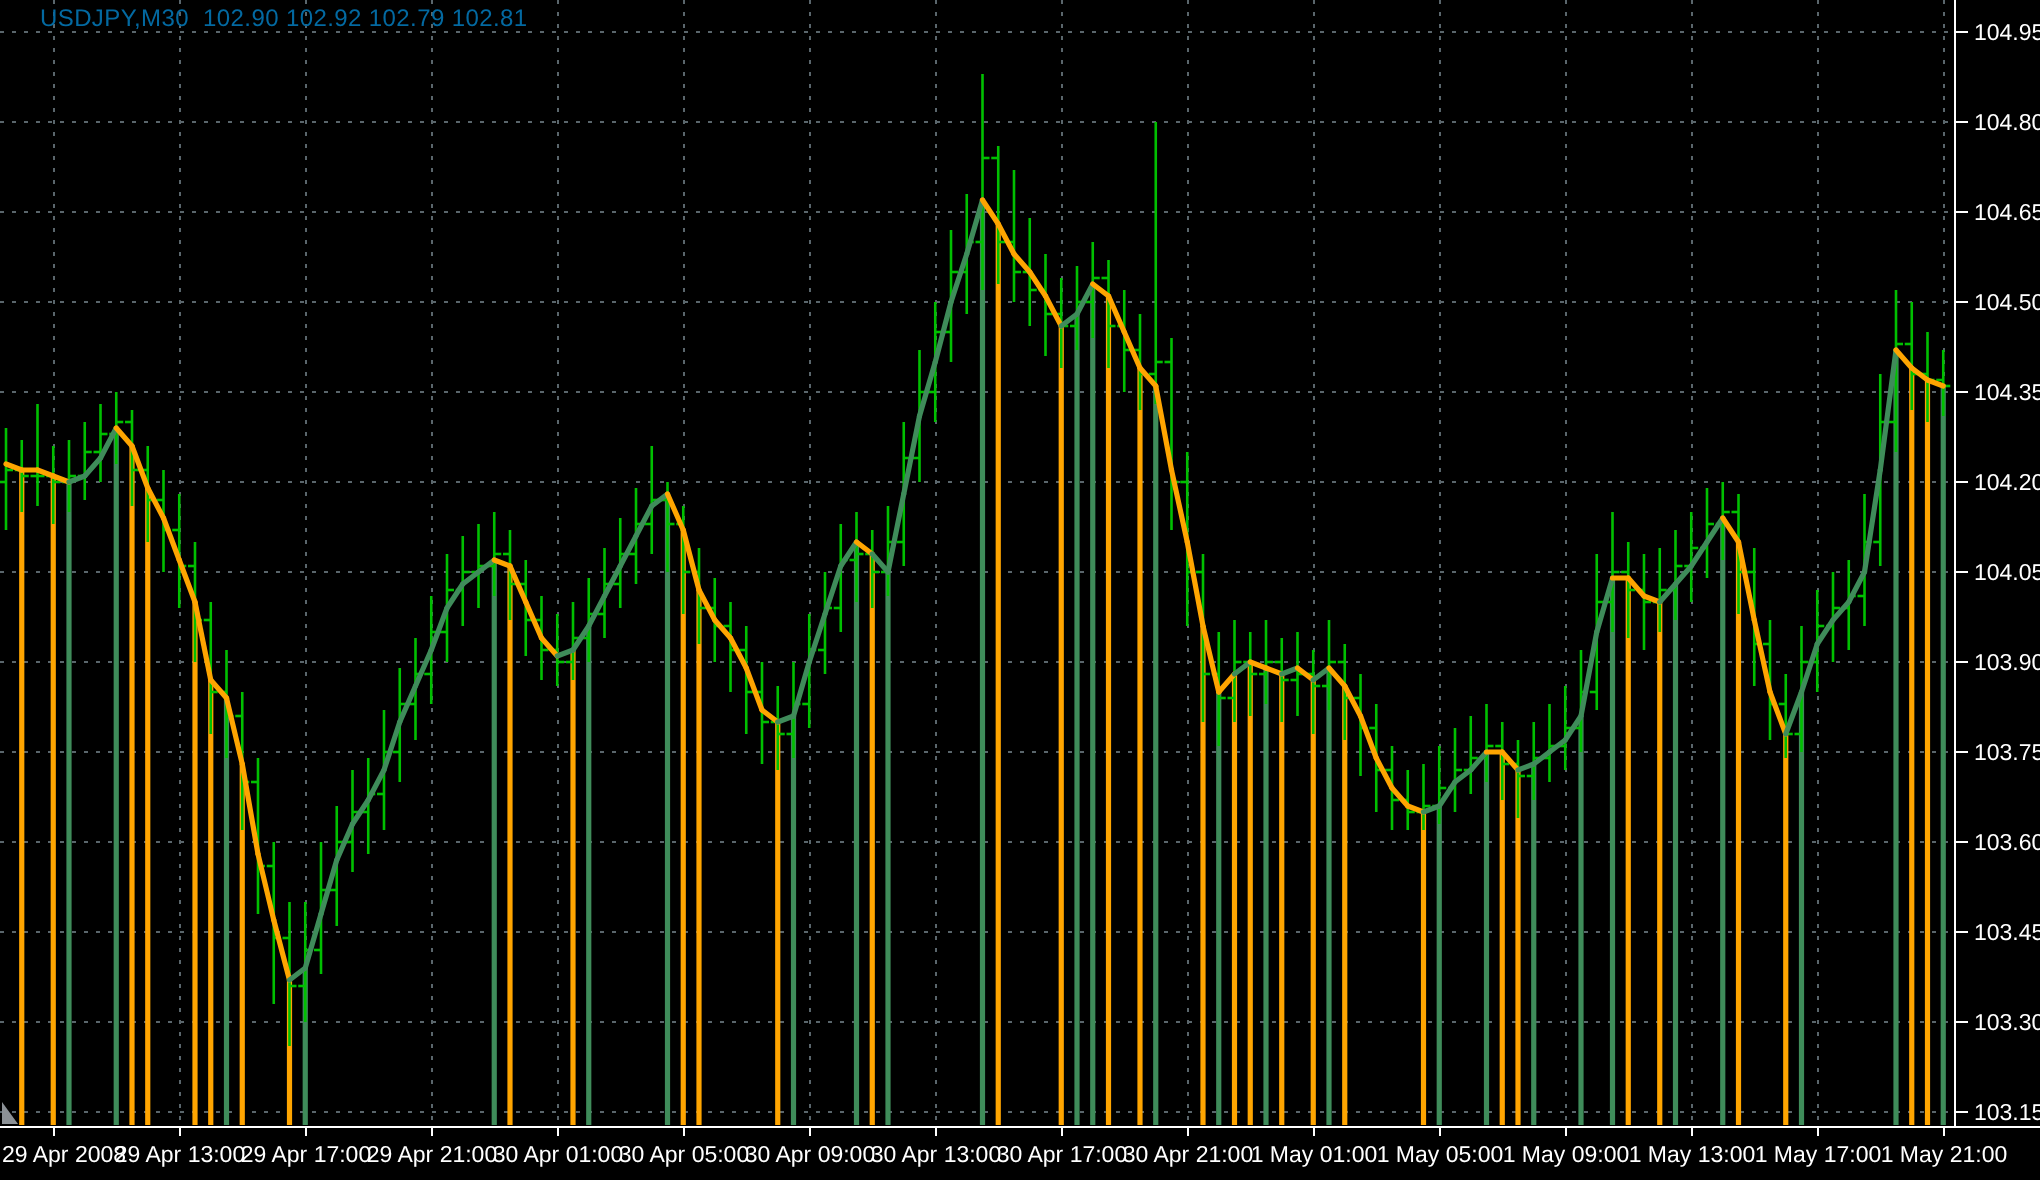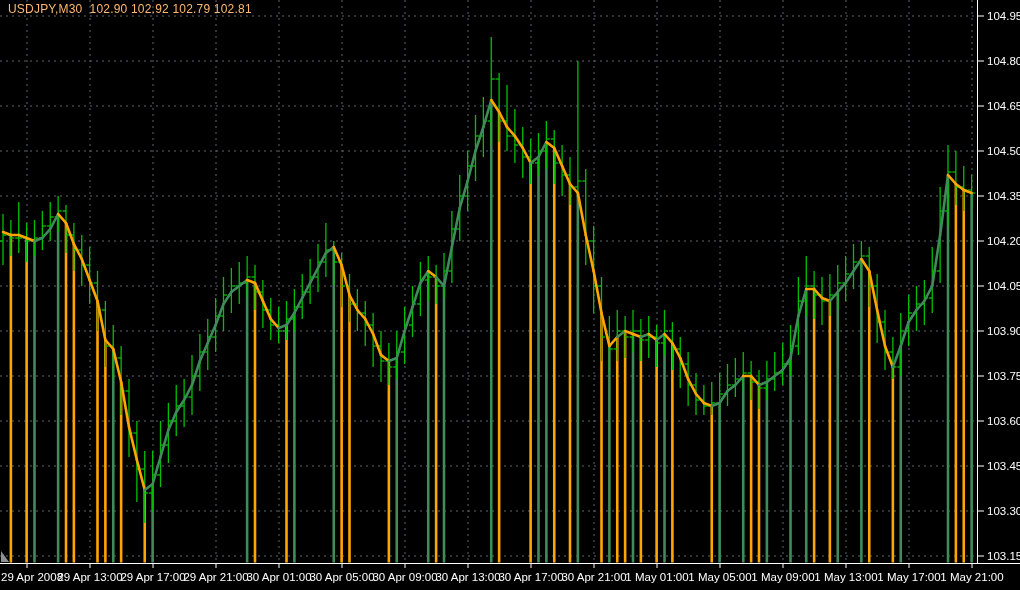--- a/index.html
+++ b/index.html
@@ -1,18 +1,18 @@
 <!DOCTYPE html>
 <html><head>
 <meta charset="utf-8">
 <style>
   html,body{margin:0;padding:0;background:#000;}
   .wrap{position:relative;width:1020px;height:590px;background:#000;overflow:hidden;
         font-family:"Liberation Sans",sans-serif;}
-  .title{position:absolute;top:2px;left:8px;color:#fdba74;font-size:12px;
+  .title{position:absolute;top:2px;left:20px;color:#0369a1;font-size:12px;
          letter-spacing:.2px;white-space:pre;z-index:5;}
   svg{position:absolute;top:0;left:0;}
   text{font-family:"Liberation Sans",sans-serif;}
 </style>
 </head>
 <body>
 
 <div class="wrap">
   <svg id="chart" width="1020" height="590" viewBox="0 0 1020 590">
       <rect width="1020" height="590" fill="#000000"></rect>

